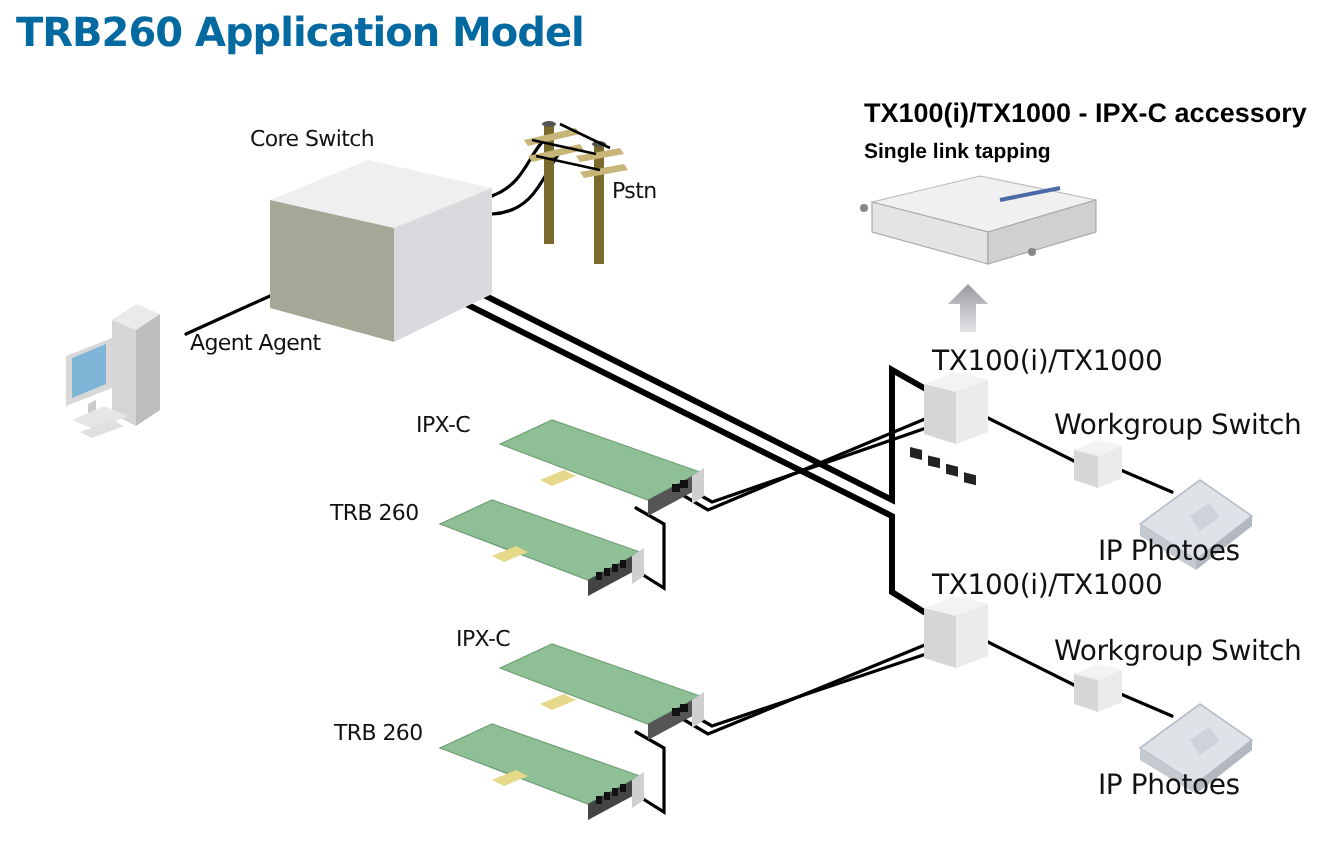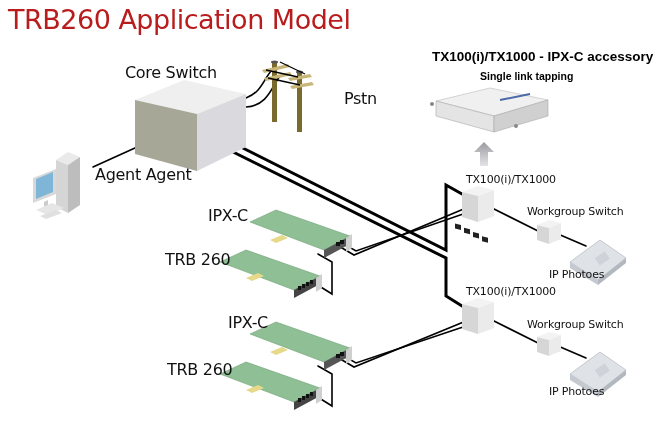--- a/index.html
+++ b/index.html
@@ -1,21 +1,21 @@
 <!DOCTYPE html>
 <html><head>
 <meta charset="utf-8">
 <style>
   html, body { margin: 0; padding: 0; background: #ffffff; }
   body { width: 672px; height: 426px; position: relative; overflow: hidden; font-family: "DejaVu Sans", sans-serif; }
-  .title { position: absolute; left: 8px; top: 4px; font-family: "DejaVu Sans", sans-serif; font-weight: normal; font-size: 27px; letter-spacing: -0.5px; color: #b91c1c; white-space: nowrap; }
-  .label { position: absolute; font-family: "DejaVu Sans", sans-serif; font-size: 16px; color: #111; white-space: nowrap; letter-spacing: -0.3px; }
-  .label.small { font-size: 11px; letter-spacing: -0.2px; }
+  .title { position: absolute; left: 8px; top: 4px; font-family: "DejaVu Sans", sans-serif; font-weight: bold; font-size: 20px; letter-spacing: -0.5px; color: #0369a1; white-space: nowrap; }
+  .label { position: absolute; font-family: "DejaVu Sans", sans-serif; font-size: 11px; color: #111; white-space: nowrap; letter-spacing: -0.3px; }
+  .label.small { font-size: 14px; letter-spacing: -0.2px; }
   .acc-title { position: absolute; left: 432px; top: 49px; font-family: "Liberation Sans", sans-serif; font-weight: bold; font-size: 13.5px; color: #000; white-space: nowrap; text-align: right; }
-  .acc-sub { position: absolute; left: 432px; top: 70px; font-family: "Liberation Sans", sans-serif; font-weight: bold; font-size: 10.5px; color: #000; white-space: nowrap; margin-left: 48px; }
+  .acc-sub { position: absolute; left: 432px; top: 70px; font-family: "Liberation Sans", sans-serif; font-weight: bold; font-size: 10.5px; color: #000; white-space: nowrap; }
   svg.diagram { position: absolute; left: 0; top: 0; }
 </style>
 </head>
 <body>
 
 <div class="title">TRB260 Application Model</div>
 <div class="acc-title">TX100(i)/TX1000 - IPX-C accessory</div>
 <div class="acc-sub">Single link tapping</div>
 
 <svg class="diagram" width="672" height="426" viewBox="0 0 672 426">
@@ -169,21 +169,21 @@
     <polygon points="294,402 320,388 320,396 294,410" fill="#444"></polygon>
     <polygon points="316,390 322,386 322,400 316,404" fill="#cfcfcf"></polygon>
     <rect x="298" y="398" width="3" height="4" fill="#111"></rect>
     <rect x="302" y="396" width="3" height="4" fill="#111"></rect>
     <rect x="306" y="394" width="3" height="4" fill="#111"></rect>
     <rect x="310" y="392" width="3" height="4" fill="#111"></rect>
   </g>
 </svg>
 
 <div class="label" style="left:125px; top:63px;">Core Switch</div>
-<div class="label" style="left:306px; top:89px;margin-left:38px;">Pstn</div>
+<div class="label" style="left:306px; top:89px;">Pstn</div>
 <div class="label" style="left:95px; top:165px;">Agent Agent</div>
 
 <div class="label small" style="left:466px; top:173px;">TX100(i)/TX1000</div>
 <div class="label small" style="left:527px; top:205px;">Workgroup Switch</div>
 <div class="label small" style="left:549px; top:268px;">IP Photoes</div>
 
 <div class="label small" style="left:466px; top:285px;">TX100(i)/TX1000</div>
 <div class="label small" style="left:527px; top:318px;">Workgroup Switch</div>
 <div class="label small" style="left:549px; top:385px;">IP Photoes</div>
 

